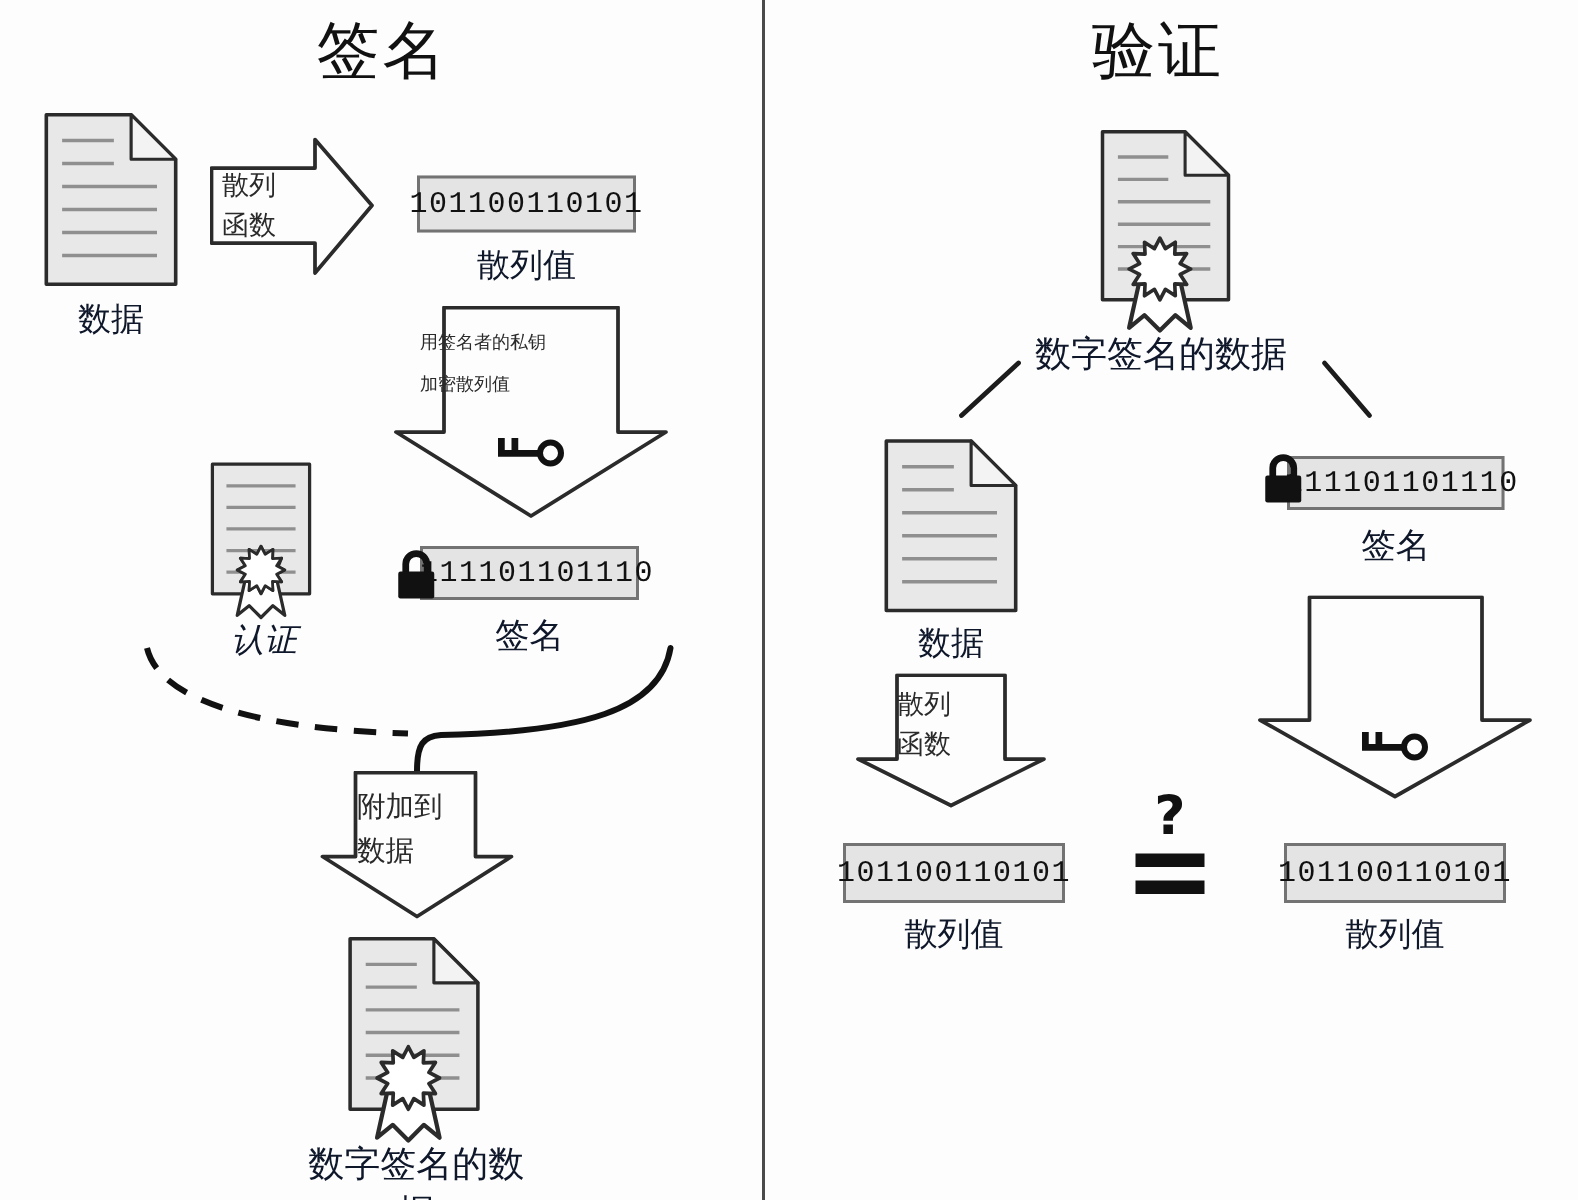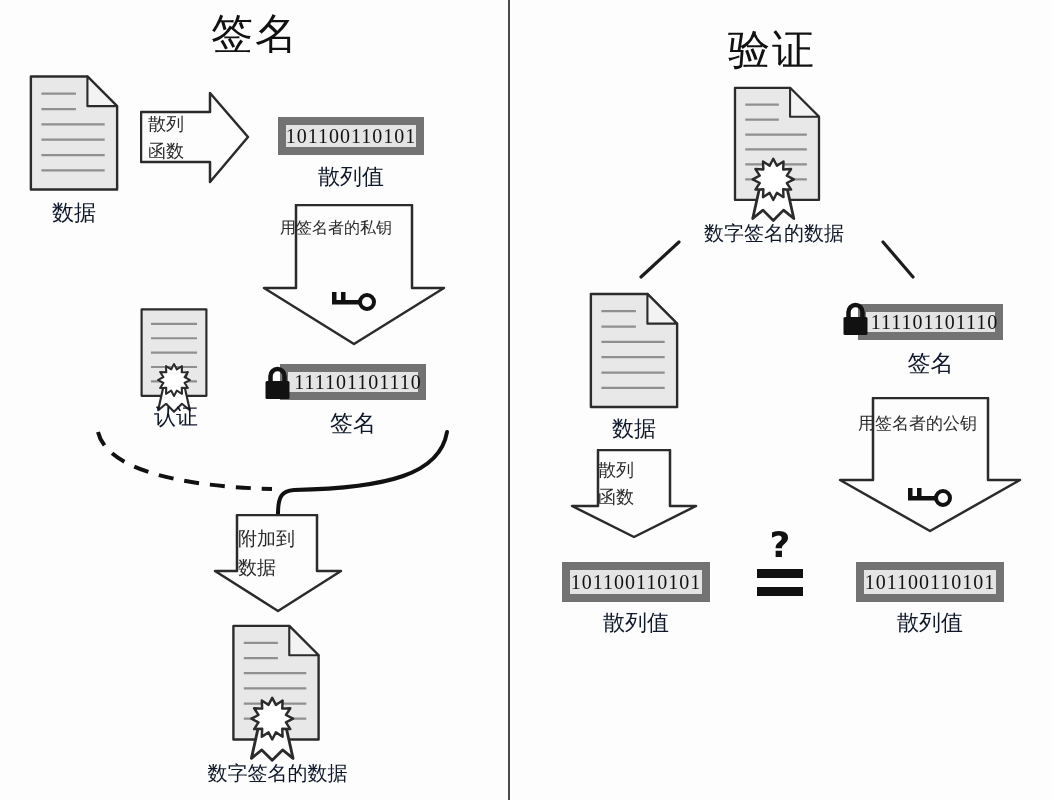--- a/index.html
+++ b/index.html
@@ -17,36 +17,36 @@
     text-align:center;
     color:#111;
     letter-spacing:2px;
   }
   .lbl{
     position:absolute;
     text-align:center;
     font-size:22px;
     color:#0f172a;
   }
-  .lbl.small{font-size:20px;}
+  .lbl.small{font-size:24px;}
   .arrow-text{
     position:absolute;
     text-align:left;
     font-size:18px;
     color:#2a2a2a;
     line-height:27px;
   }
   .arrow-text span{display:block;}
   .hash-box{
     position:absolute;
     box-sizing:border-box;
-    border:8px solid #737373;
+    border:2px solid #737373;
     background:#e4e4e4;
     display:flex;align-items:center;justify-content:center;
-    font-family:Liberation Serif, serif;
+    font-family:Liberation Mono, monospace;
     font-size:20px;
     letter-spacing:1px;
     color:#111;
   }
   .divider{
     position:absolute;
     left:508px;top:0;
     width:2px;height:800px;
     background:#4a4a4a;
   }
@@ -90,22 +90,23 @@
     <span>散列</span>
     <span>函数</span>
   </div>
 
   <div class="hash-box" style="left:278px;top:117px;width:146px;height:38px;">101100110101</div>
   <div class="lbl" style="left:278px;top:162px;width:146px;">散列值</div>
 
   <svg class="abs" style="left:262px;top:204px;" width="184" height="142" viewBox="0 0 184 142">
     <path d="M34,1 H150 V84 H182 L92,140 L2,84 H34 Z" fill="#fdfdfd" stroke="#2b2b2b" stroke-width="2.5" stroke-linejoin="round"></path>
   </svg>
-  <div class="arrow-text" style="left:280px;top:214px;width:148px;font-size:16px;line-height:28px;">
+  <div class="arrow-text" style="left:280px;top:214px;width:148px;font-size:12px;line-height:28px;">
     <span>用签名者的私钥</span>
+    <span>加密散列值</span>
   </div>
   <svg class="abs" style="left:332px;top:286px;" width="44" height="26" viewBox="0 0 44 26">
     <rect x="0" y="6" width="4.5" height="12" fill="#111"></rect>
     <rect x="9" y="6" width="4.5" height="12" fill="#111"></rect>
     <rect x="0" y="14" width="28" height="4.5" fill="#111"></rect>
     <circle cx="35" cy="16" r="7" fill="none" stroke="#111" stroke-width="4"></circle>
   </svg>
 
   <div class="hash-box" style="left:280px;top:364px;width:146px;height:36px;padding-left:10px;">111101101110</div>
   <svg class="abs" style="left:264px;top:366px;" width="27" height="34" viewBox="0 0 26 34">
@@ -122,21 +123,21 @@
       <line x1="16" y1="62" x2="80" y2="62"></line>
         <line x1="16" y1="82" x2="80" y2="82"></line>
       <line x1="16" y1="102" x2="80" y2="102"></line>
     </g>
     <g transform="translate(48,100)">
       <path d="M-14,6 L-22,42 L-11,33 L0,44 L11,33 L22,42 L14,6 Z" fill="#fff" stroke="#2b2b2b" stroke-width="3" stroke-linejoin="round"></path>
       <polygon points="22,0 14.5,3.9 19.1,11 10.6,10.6 11,19.1 3.9,14.5 0,22 -3.9,14.5 -11,19.1 -10.6,10.6 -19.1,11 -14.5,3.9 -22,0 -14.5,-3.9 -19.1,-11 -10.6,-10.6 -11,-19.1 -3.9,-14.5 0,-22 3.9,-14.5 11,-19.1 10.6,10.6 19.1,-11 14.5,-3.9" fill="#fff" stroke="#2b2b2b" stroke-width="2.6" stroke-linejoin="round"></polygon>
       <polygon points="22,0 14.5,3.9 19.1,11 10.6,10.6 11,19.1 3.9,14.5 0,22 -3.9,14.5 -11,19.1 -10.6,10.6 -19.1,11 -14.5,3.9 -22,0 -14.5,-3.9 -19.1,-11 -10.6,-10.6 -11,-19.1 -3.9,-14.5 0,-22 3.9,-14.5 11,-19.1 10.6,-10.6 19.1,-11 14.5,-3.9" fill="#fff" stroke="#2b2b2b" stroke-width="2.6" stroke-linejoin="round"></polygon>
     </g>
   </svg>
-  <div class="lbl" style="left:138px;top:402px;width:76px;">认证</div>
+  <div class="lbl" style="left:138px;top:412px;width:76px;font-style:italic;">认证</div>
 
   <svg class="abs" style="left:88px;top:424px;" width="380" height="96" viewBox="0 0 380 96">
     <path d="M10,8 C18,42 80,62 184,65" fill="none" stroke="#111" stroke-width="4" stroke-dasharray="15,11"></path>
     <path d="M359,8 C352,50 300,64 206,66 C194,67 190,72 190,90" fill="none" stroke="#111" stroke-width="4" stroke-linecap="round"></path>
   </svg>
 
   <svg class="abs" style="left:213px;top:514px;" width="130" height="99" viewBox="0 0 130 99">
     <path d="M24,1 H104 V57 H128 L65,97 L2,57 H24 Z" fill="#fdfdfd" stroke="#2b2b2b" stroke-width="2.5" stroke-linejoin="round"></path>
   </svg>
   <div class="arrow-text" style="left:238px;top:524px;width:80px;font-size:19px;line-height:29px;">
@@ -157,21 +158,21 @@
     </g>
     <g transform="translate(44,100)">
       <path d="M-14,6 L-22,42 L-11,33 L0,44 L11,33 L22,42 L14,6 Z" fill="#fff" stroke="#2b2b2b" stroke-width="3" stroke-linejoin="round"></path>
       <polygon points="22,0 14.5,3.9 19.1,11 10.6,10.6 11,19.1 3.9,14.5 0,22 -3.9,14.5 -11,19.1 -10.6,10.6 -19.1,11 -14.5,3.9 -22,0 -14.5,-3.9 -19.1,-11 -10.6,-10.6 -11,-19.1 -3.9,-14.5 0,-22 3.9,-14.5 11,-19.1 10.6,-10.6 19.1,-11 14.5,-3.9" fill="#fff" stroke="#2b2b2b" stroke-width="2.6" stroke-linejoin="round"></polygon>
     </g>
   </svg>
   <div class="lbl small" style="left:195px;top:760px;width:165px;">数字签名的数据</div>
 
   <div class="divider"></div>
 
-  <div class="abs title" style="left:667px;top:6px;width:210px;margin-top:16px;">验证</div>
+  <div class="abs title" style="left:667px;top:6px;width:210px;">验证</div>
 
   <svg class="abs" style="left:730px;top:86px;" width="94" height="140" viewBox="0 0 96 150">
     <path d="M3,2 H62 L93,33 V122 H3 Z" fill="#e8e8e8" stroke="#2b2b2b" stroke-width="2.5" stroke-linejoin="round"></path>
     <path d="M62,2 V33 H93 Z" fill="#f3f3f3" stroke="#2b2b2b" stroke-width="2.2" stroke-linejoin="round"></path>
     <g stroke="#8f8f8f" stroke-width="2.4">
       <line x1="14" y1="20" x2="50" y2="20"></line>
         <line x1="14" y1="36" x2="50" y2="36"></line>
       <line x1="14" y1="52" x2="80" y2="52"></line>
         <line x1="14" y1="68" x2="80" y2="68"></line>
       <line x1="14" y1="84" x2="80" y2="84"></line>
@@ -218,21 +219,20 @@
   <svg class="abs" style="left:842px;top:302px;" width="27" height="34" viewBox="0 0 26 34">
     <path d="M6,16 V10 a7,7 0 0 1 14,0 V16" fill="none" stroke="#111" stroke-width="4.5"></path>
     <rect x="1" y="15" width="24" height="18" rx="1.5" fill="#111"></rect>
   </svg>
   <div class="lbl" style="left:858px;top:348px;width:145px;font-size:23px;">签名</div>
 
   <svg class="abs" style="left:838px;top:397px;" width="184" height="136" viewBox="0 0 184 136">
     <path d="M35,1 H150 V83 H182 L92,134 L2,83 H35 Z" fill="#fdfdfd" stroke="#2b2b2b" stroke-width="2.5" stroke-linejoin="round"></path>
   </svg>
   <div class="arrow-text" style="left:858px;top:408px;width:145px;font-size:17px;line-height:30px;">
-    <span>用签名者的公钥</span>
   </div>
   <svg class="abs" style="left:908px;top:482px;" width="44" height="26" viewBox="0 0 44 26">
     <rect x="0" y="6" width="4.5" height="12" fill="#111"></rect>
     <rect x="9" y="6" width="4.5" height="12" fill="#111"></rect>
     <rect x="0" y="14" width="28" height="4.5" fill="#111"></rect>
     <circle cx="35" cy="16" r="7" fill="none" stroke="#111" stroke-width="4"></circle>
   </svg>
 
   <div class="qmark" style="left:764px;top:524px;width:32px;">?</div>
   <div class="eqbar" style="left:757px;top:569px;"></div>

